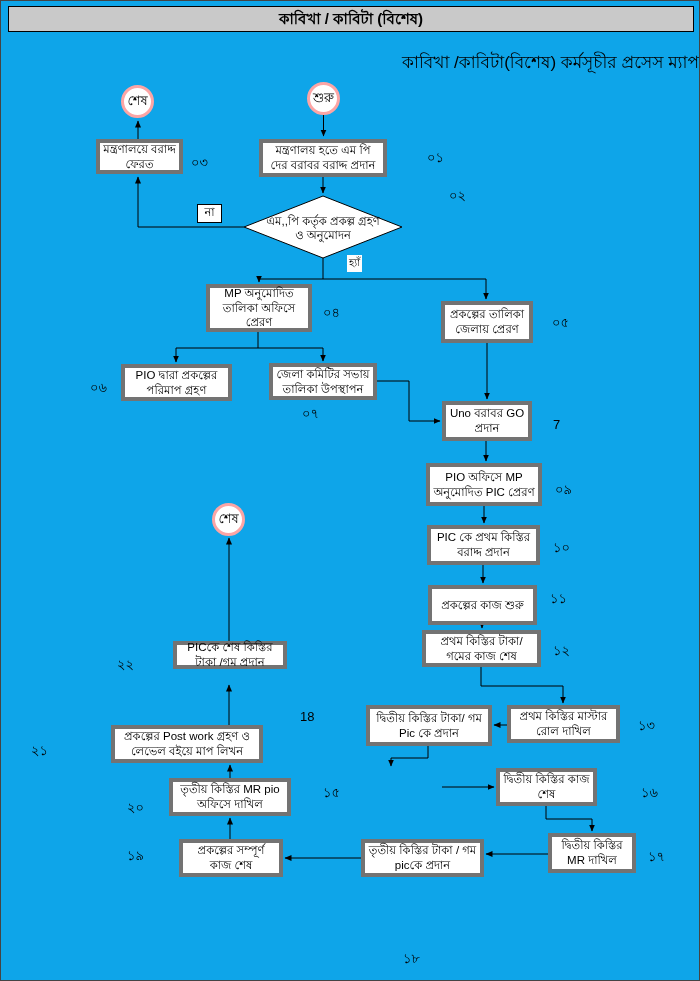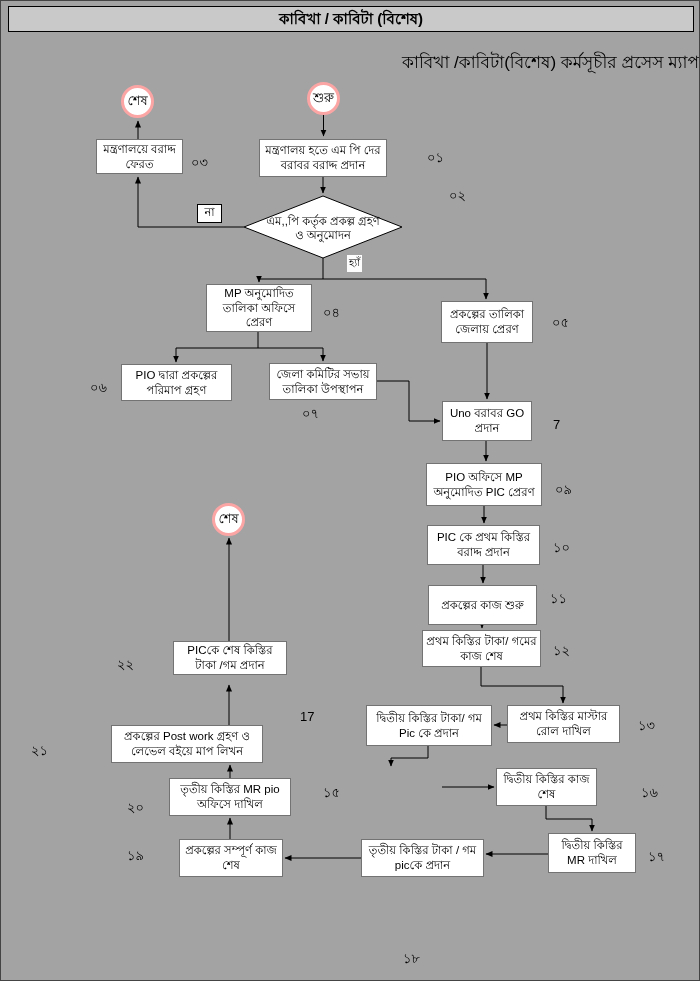--- a/index.html
+++ b/index.html
@@ -1,35 +1,35 @@
 <!DOCTYPE html>
 <html><head>
 <meta charset="utf-8">
 <style>
   * { margin:0; padding:0; box-sizing:border-box; }
   html,body { background:#ffffff; }
   body { font-family:"Liberation Sans","DejaVu Sans",sans-serif; color:#000; }
   .page {
     position:relative; width:700px; height:981px;
-    background:#a3a3a3; border:1px solid #444; overflow:hidden;
+    background:#0ea5e9; border:1px solid #444; overflow:hidden;
   }
   .header-bar {
     position:absolute; left:7px; top:5px; width:686px; height:26px;
     background:#c9c9c9; border:1px solid #000;
     display:flex; align-items:center; justify-content:center;
     font-size:15px; font-weight:bold;
   }
   .main-title {
     position:absolute; left:0; top:48px; width:100%;
     text-align:right; padding-left:70px; font-size:17px;
   }
   .box {
-    position:absolute; background:#fff; border:1px solid #737373;
+    position:absolute; background:#fff; border:4px solid #737373;
     display:flex; align-items:center; justify-content:center;
-    text-align:center; font-size:11.5px; line-height:1.3; padding:16px 3px;
+    text-align:center; font-size:11.5px; line-height:1.3; padding:10px 3px;
   }
   .terminal {
     position:absolute; width:33px; height:33px; background:#fff;
     border:3px solid #fca5a5; border-radius:50%;
     display:flex; align-items:center; justify-content:center; font-size:13px;
   }
   .num { position:absolute; font-size:13px; }
   .diamond-text {
     position:absolute; left:262px; top:211px; width:120px; height:32px;
     display:flex; align-items:center; justify-content:center;
@@ -125,21 +125,21 @@
   <div class="num" style="left:322px;top:302px">০৪</div>
   <div class="num" style="left:551px;top:312px">০৫</div>
   <div class="num" style="left:89px;top:377px">০৬</div>
   <div class="num" style="left:301px;top:403px">০৭</div>
   <div class="num" style="left:552px;top:416px">7</div>
   <div class="num" style="left:554px;top:479px">০৯</div>
   <div class="num" style="left:552px;top:537px">১০</div>
   <div class="num" style="left:549px;top:588px">১১</div>
   <div class="num" style="left:552px;top:640px">১২</div>
   <div class="num" style="left:637px;top:715px">১৩</div>
-  <div class="num" style="left:299px;top:708px">17</div>
+  <div class="num" style="left:299px;top:708px">18</div>
   <div class="num" style="left:322px;top:782px">১৫</div>
   <div class="num" style="left:640px;top:782px">১৬</div>
   <div class="num" style="left:647px;top:846px">১৭</div>
   <div class="num" style="left:402px;top:948px">১৮</div>
   <div class="num" style="left:126px;top:845px">১৯</div>
   <div class="num" style="left:126px;top:797px">২০</div>
   <div class="num" style="left:30px;top:740px">২১</div>
   <div class="num" style="left:116px;top:654px">২২</div>
 
 </div>

